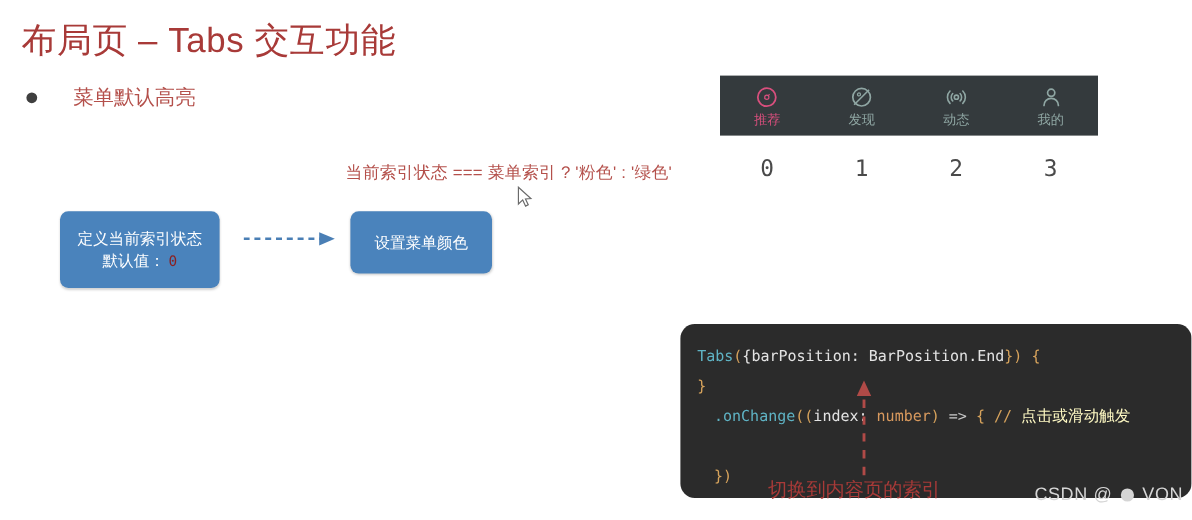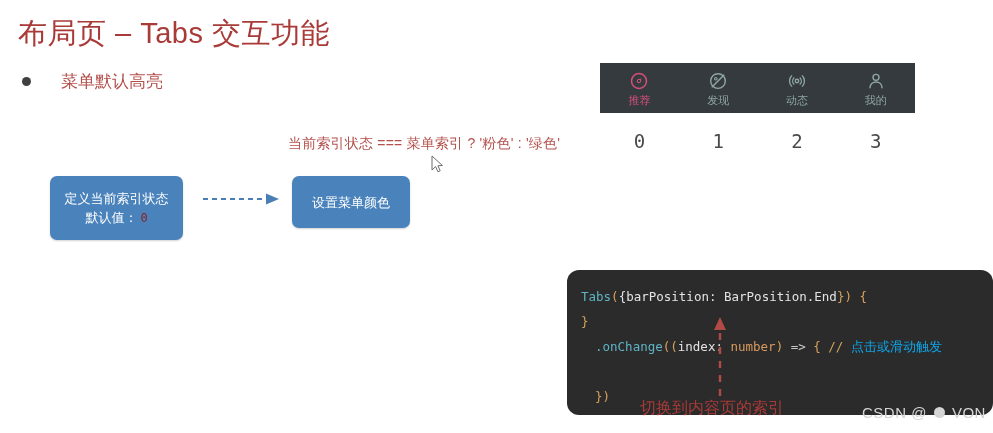--- a/index.html
+++ b/index.html
@@ -184,21 +184,21 @@
     margin-top: 38px;
   }
   .code-line { height: 25px; }
   .code-line.indent1 { padding-left: 14px; }
   .tok-type   { color: #5fb3c4; }
   .tok-punct  { color: #d7a35c; }
   .tok-plain  { color: #e3e3e3; }
   .tok-param  { color: #d99a5e; }
   .tok-op     { color: #c8c8c8; }
   .tok-comment{ color: #d7a35c; }
-  .tok-cn     { color: #0ea5e9; font-family: "Liberation Sans", "DejaVu Sans", sans-serif; font-size: 13px; }
+  .tok-cn     { color: #fef9c3; font-family: "Liberation Sans", "DejaVu Sans", sans-serif; font-size: 13px; }
 
   
   #red-arrow {
     position: absolute;
     left: 707px;
     top: 316px;
     width: 26px;
     height: 82px;
   }
 

